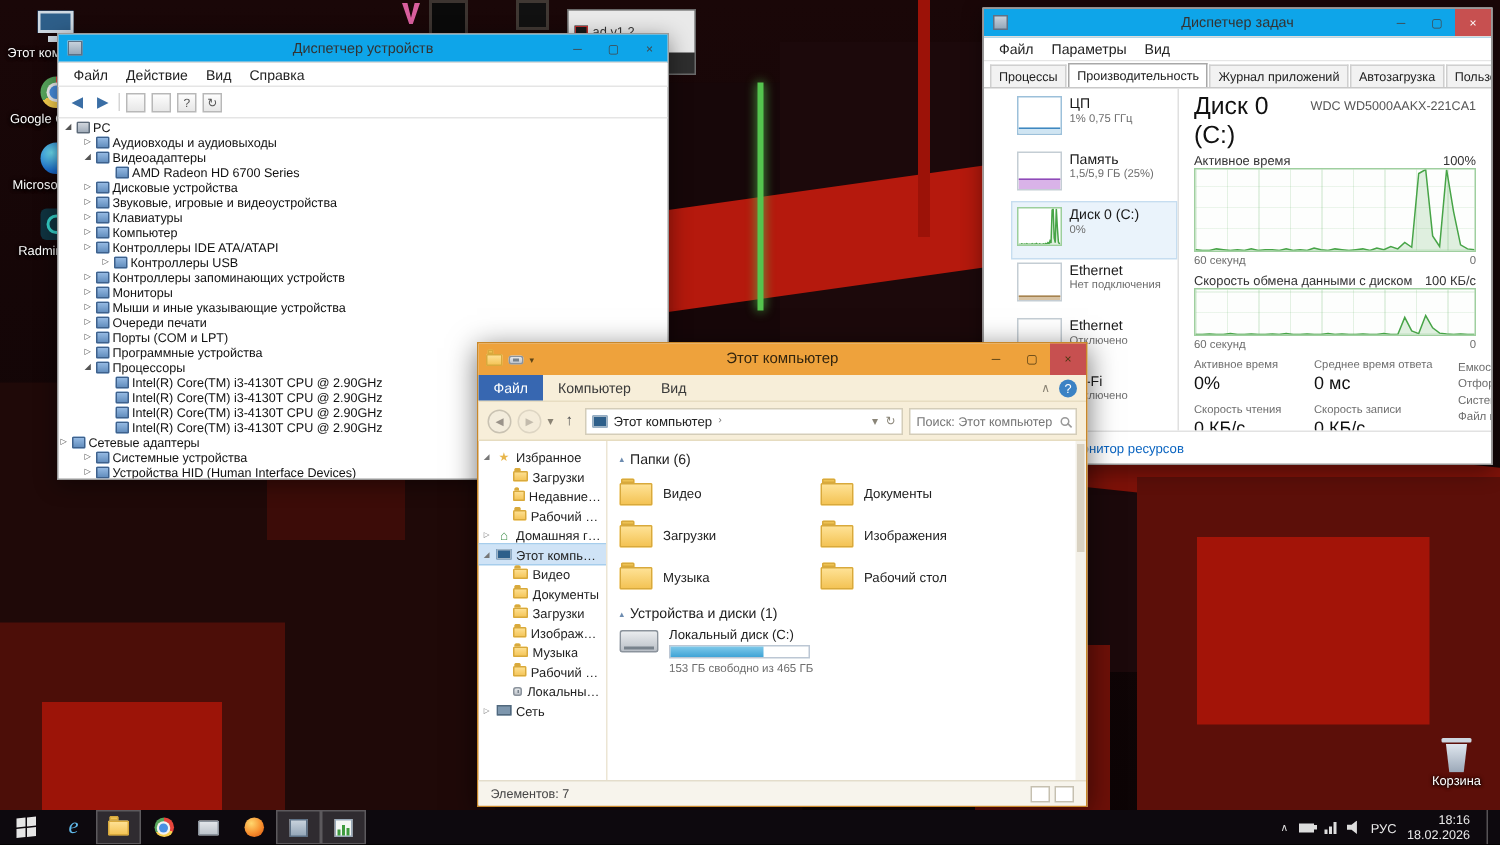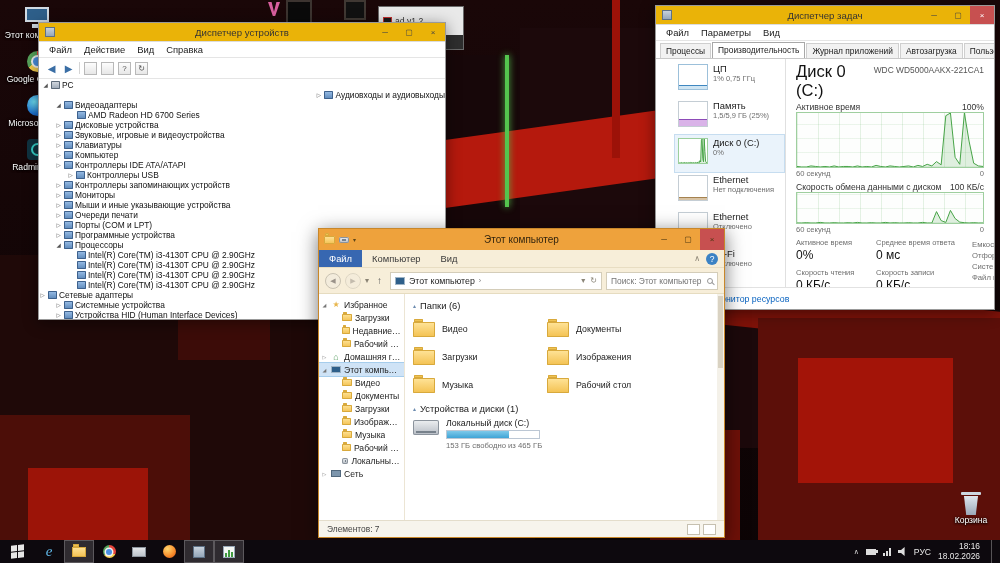--- a/index.html
+++ b/index.html
@@ -46,21 +46,21 @@
   .bin{width:16px;height:19px;margin:0 auto;background:linear-gradient(#dfe6ee,#9ba8b8);clip-path:polygon(6% 0,94% 0,80% 100%,20% 100%);}
   .bin-lid{width:20px;height:3px;margin:0 auto 1px;background:#cdd6e0;border-radius:1px;}
 
   
   .bgwin{position:absolute;left:378px;top:6px;width:86px;height:44px;background:#2e2e2e;border:1px solid #6a6a6a;z-index:2;}
   .bgwin-title{height:28px;background:#e9e9e9;display:flex;align-items:center;gap:3px;padding:0 4px;font-size:8.6px;color:#333;white-space:nowrap;overflow:hidden;}
   .bgwin-ico{width:9px;height:9px;background:#1a1a1a;box-shadow:inset 0 0 0 1px #c03030;flex:0 0 9px;}
 
   
   .win{position:absolute;background:#fff;display:flex;flex-direction:column;}
-  .titlebar{height:19px;background:#eab308;display:flex;align-items:center;padding-left:6px;position:relative;border-bottom:1px solid #dcdcdc;flex:0 0 19px;}
+  .titlebar{height:19px;background:#0ea5e9;display:flex;align-items:center;padding-left:6px;position:relative;border-bottom:1px solid #dcdcdc;flex:0 0 19px;}
   .tb-appico{width:10px;height:10px;background:linear-gradient(#cdd6df,#8fa2b5);box-shadow:inset 0 0 0 1px #5d7186;flex:0 0 10px;}
   .tb-title{position:absolute;left:50%;transform:translateX(-50%);font-size:9.6px;color:#333;white-space:nowrap;}
   .controls{margin-left:auto;display:flex;height:100%;}
   .wbtn{width:24px;display:flex;align-items:center;justify-content:center;font-size:8px;color:#444;}
   .wbtn.red{background:var(--close-red);color:#fff;}
   .menubar{display:flex;font-size:9.4px;padding:1px 4px;border-bottom:1px solid #e5e5e5;background:#fff;flex:0 0 16px;align-items:center;}
   .menu-item{padding:1px 6px;color:#222;}
 
   
   .devmgr{left:38px;top:22px;width:408px;height:298px;border:1px solid #999;box-shadow:0 3px 14px rgba(0,0,0,.45);z-index:3;}
@@ -285,21 +285,21 @@
       <span class="tico-box"></span>
       <span class="tico-box">?</span>
       <span class="tico-box">↻</span>
     </div>
     <div class="tree">
         <div class="tree-row" style="padding-left: 3px;">
           <span class="expander">◢</span>
           <span class="t-ico t-pc"></span>
           <span class="t-label">PC</span>
         </div>
-        <div class="tree-row" style="padding-left: 16px; justify-content: flex-end;">
+        <div class="tree-row" style="padding-left: 16px;">
           <span class="expander">▷</span>
           <span class="t-ico"></span>
           <span class="t-label">Аудиовходы и аудиовыходы</span>
         </div>
         <div class="tree-row" style="padding-left: 16px;">
           <span class="expander">◢</span>
           <span class="t-ico"></span>
           <span class="t-label">Видеоадаптеры</span>
         </div>
         <div class="tree-row" style="padding-left: 29px;">

